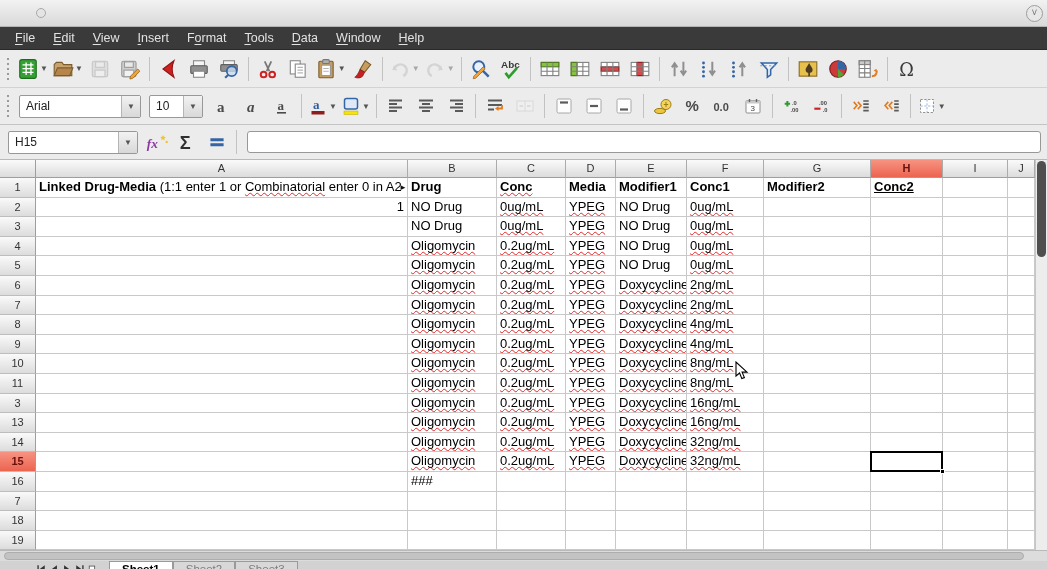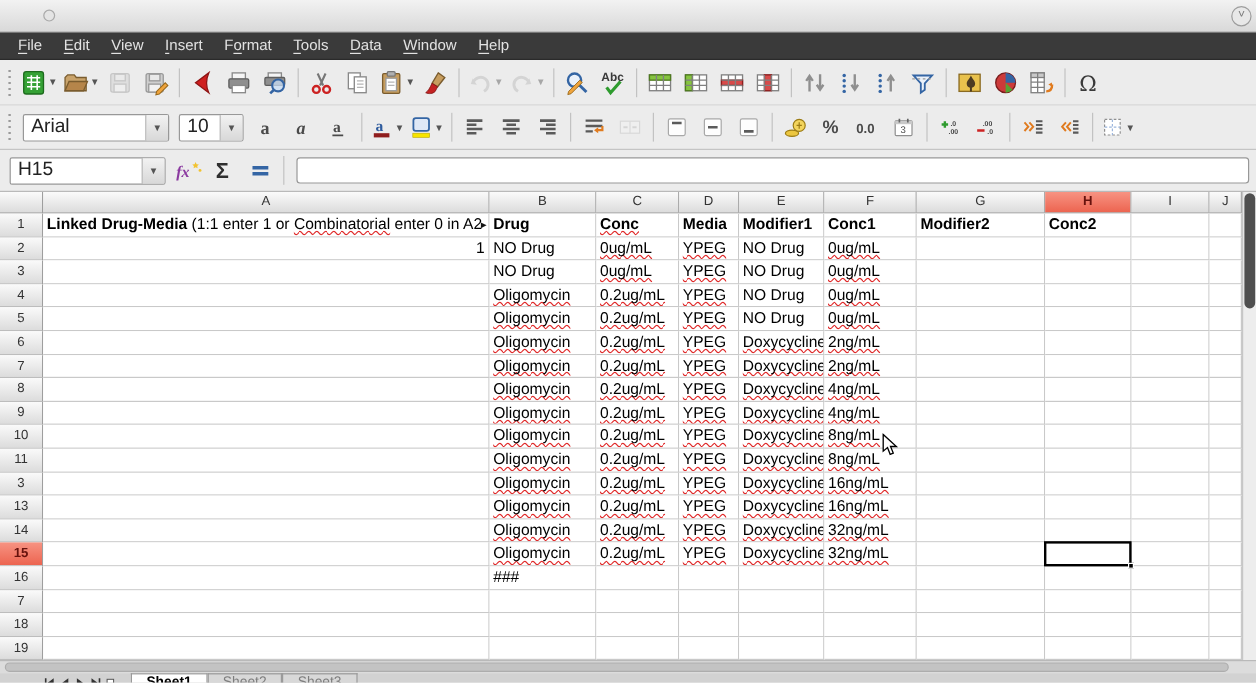--- a/index.html
+++ b/index.html
@@ -33,21 +33,21 @@
   .tbtn { display:flex; align-items:center; justify-content:center; height:30px; min-width:28px;
     padding:0 1px; margin:0 1px; border-radius:3px; }
   .tbtn svg { width:22px; height:22px; }
   .tbtn.small svg { width:20px; height:20px; }
   .tbtn.disabled { opacity:.45; filter:grayscale(70%); }
   .dd { font-size:8px; color:#555; margin-left:1px; }
   .tsep { width:1px; height:24px; background:#c2c2c2; margin:0 4px; }
 
   .combo { display:flex; align-items:center; height:23px; background:#fff; border:1px solid #989898;
     border-radius:2px; margin:0 4px; }
-  .combo .val { font-size:16px; color:#222; padding:0 6px; flex:1; }
+  .combo .val { font-size:12px; color:#222; padding:0 6px; flex:1; }
   .combo .cbtn { width:19px; height:100%; background:linear-gradient(#f2f2f2,#d8d8d8);
     border-left:1px solid #b5b5b5; color:#555; font-size:8px; display:flex; align-items:center; justify-content:center; }
 
   
   .fbar { position:absolute; left:0; top:125px; width:100%; height:35px; background:#ececec;
     border-bottom:1px solid #b9b9b9; display:flex; align-items:center; padding:0 4px; }
   .fbar .combo { width:130px; }
   .fbtn { display:flex; align-items:center; justify-content:center; width:30px; height:28px; }
   .fbtn svg { width:24px; height:22px; }
   .finput { flex:1; height:22px; border:1px solid #989898; border-radius:3px; background:#fff;
@@ -524,21 +524,21 @@
   <div id="rows">
       <div class="row">
         <div class="rh">1</div>
         <div class="cell" style="width: 372px;"><span style="font-weight: bold;">Linked Drug-Media</span><span> (1:1 enter 1 or </span><span class="sq">Combinatorial</span><span> enter 0 in A2 </span><span class="ovf">►</span></div>
         <div class="cell b" style="width: 89px;">Drug</div>
         <div class="cell b" style="width: 69px;"><span class="sq">Conc</span></div>
         <div class="cell b" style="width: 50px;">Media</div>
         <div class="cell b" style="width: 71px;">Modifier1</div>
         <div class="cell b" style="width: 77px;">Conc1</div>
         <div class="cell b" style="width: 107px;">Modifier2</div>
-        <div class="cell b" style="width: 72px;">Conc2</div>
+        <div class="cell b" style="width: 72px; text-decoration: underline;">Conc2</div>
         <div class="cell" style="width: 65px;"></div>
         <div class="cell" style="width: 27px;"></div>
       </div>
       <div class="row">
         <div class="rh">2</div>
         <div class="cell ar" style="width: 372px;">1</div>
         <div class="cell" style="width: 89px;">NO Drug</div>
         <div class="cell" style="width: 69px;"><span class="sq">0ug/mL</span></div>
         <div class="cell" style="width: 50px;"><span class="sq">YPEG</span></div>
         <div class="cell" style="width: 71px;">NO Drug</div>

